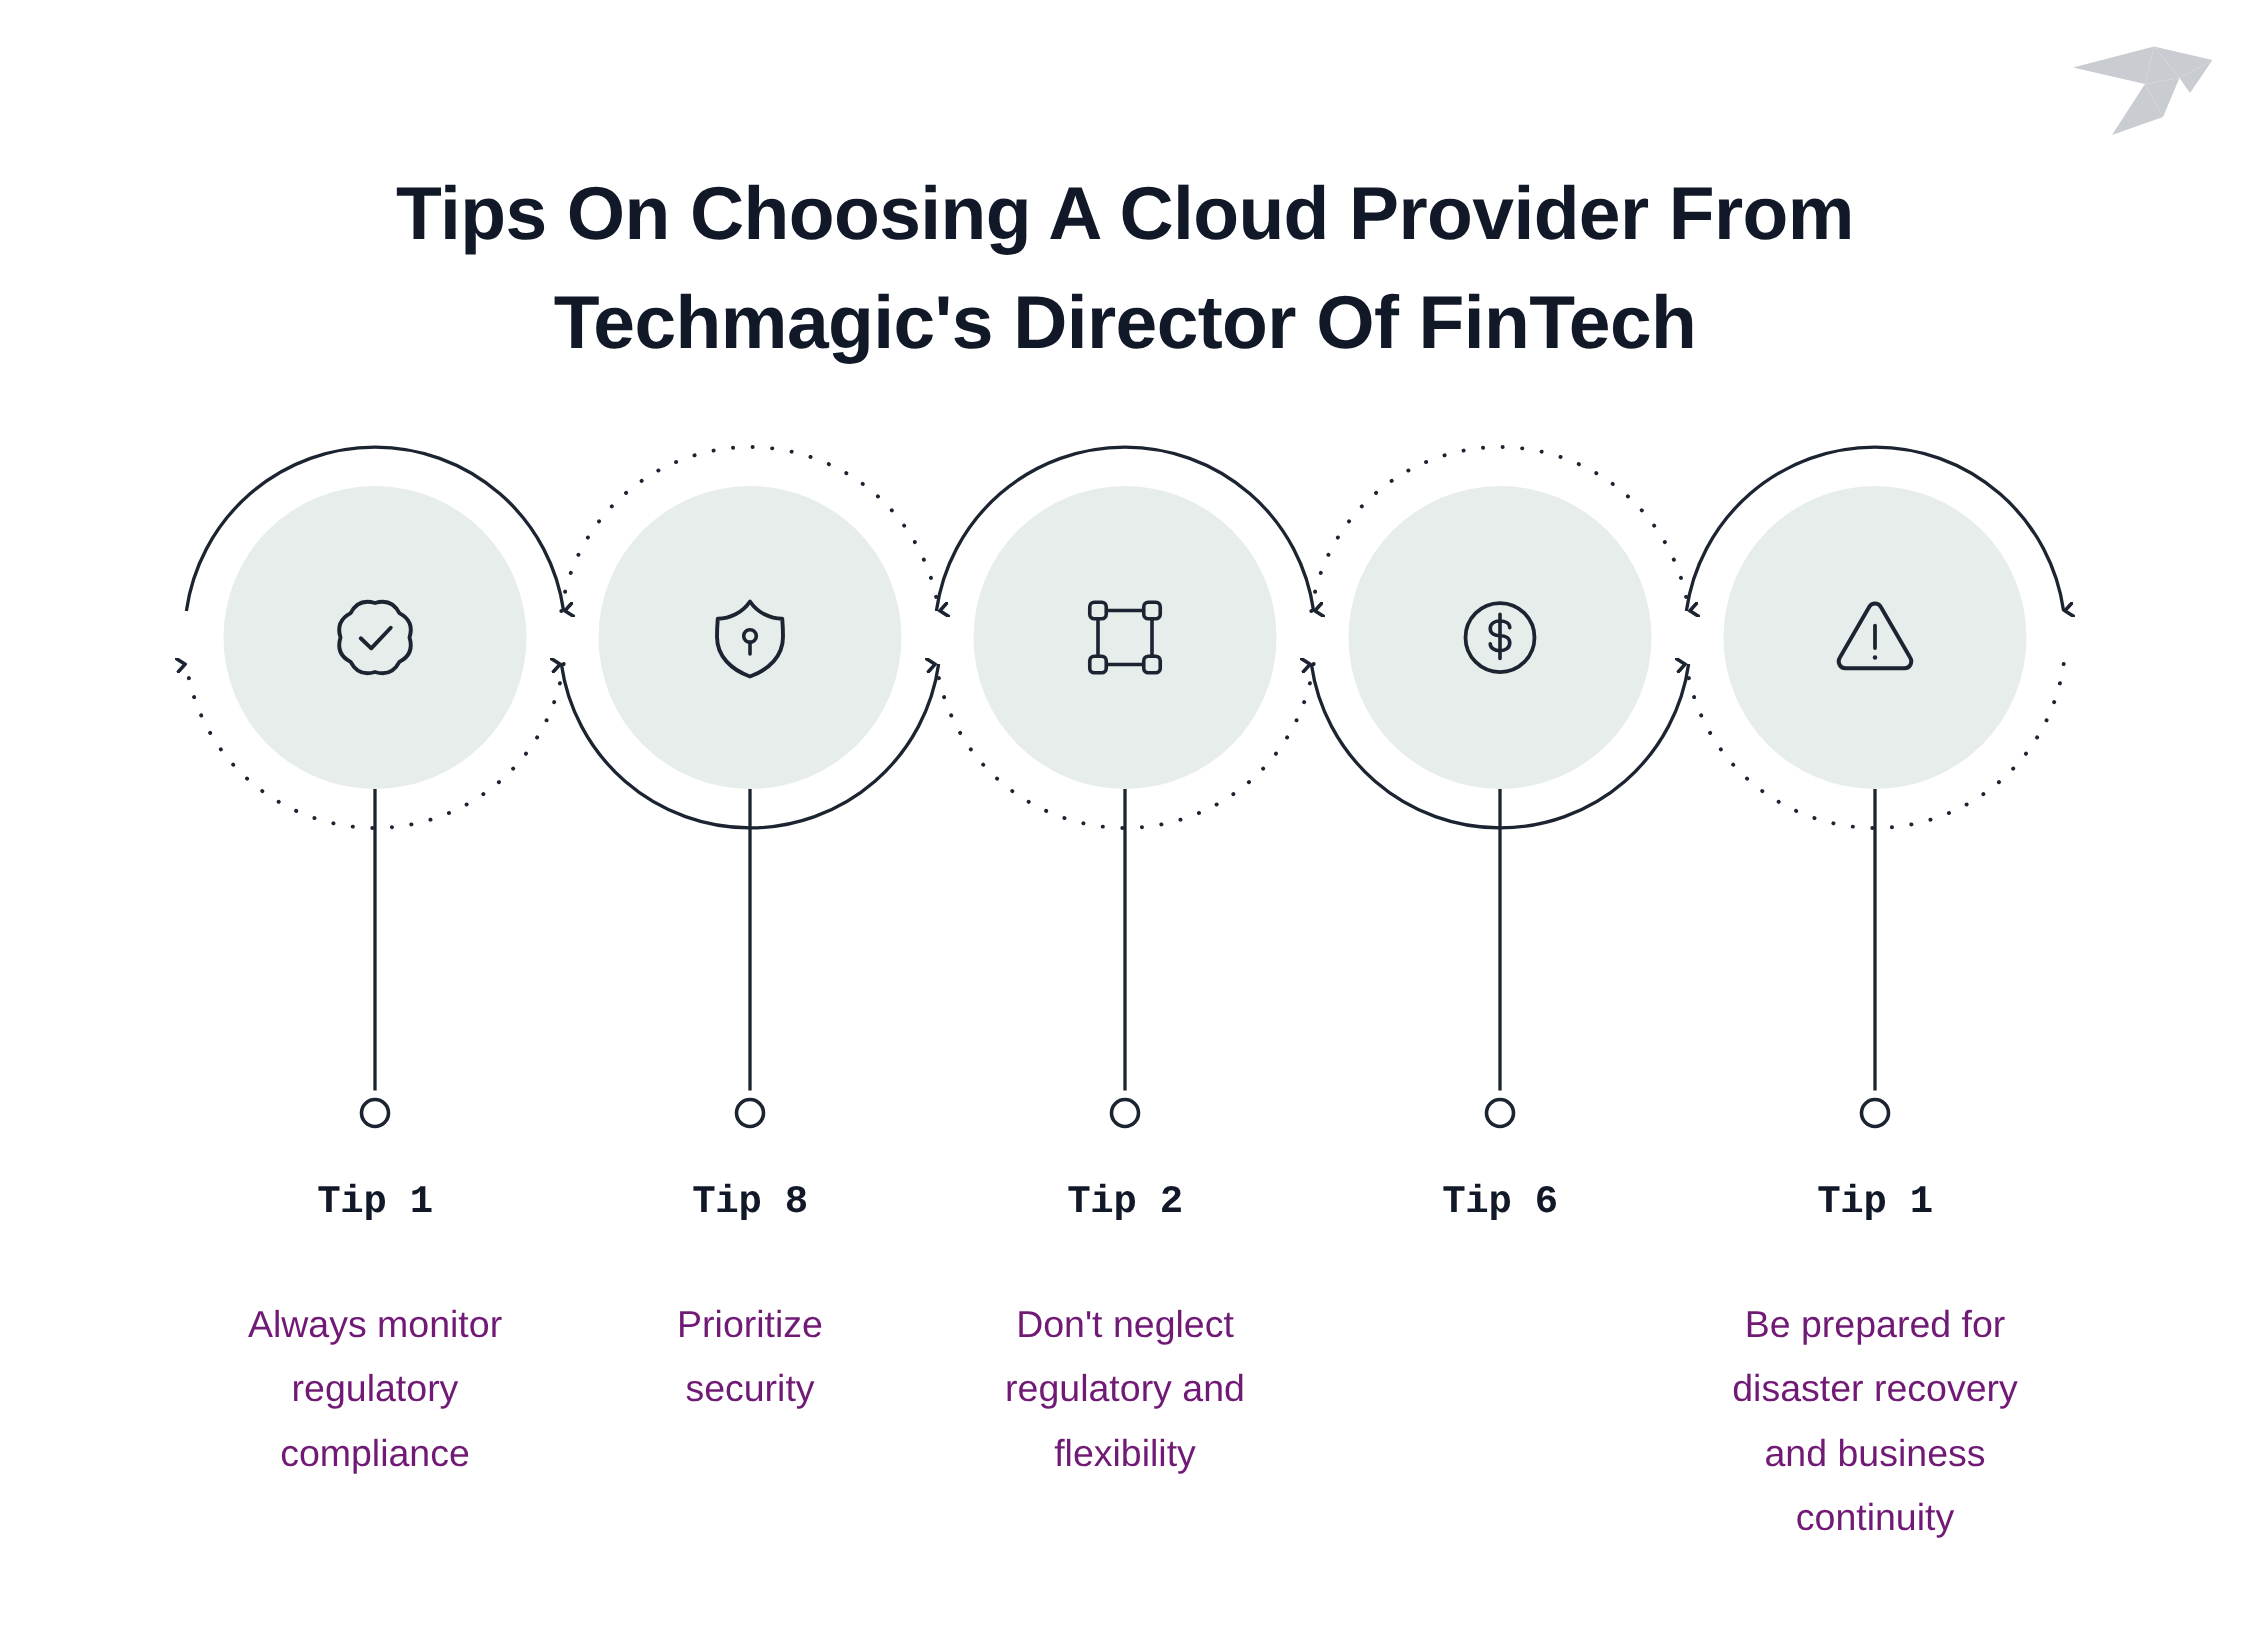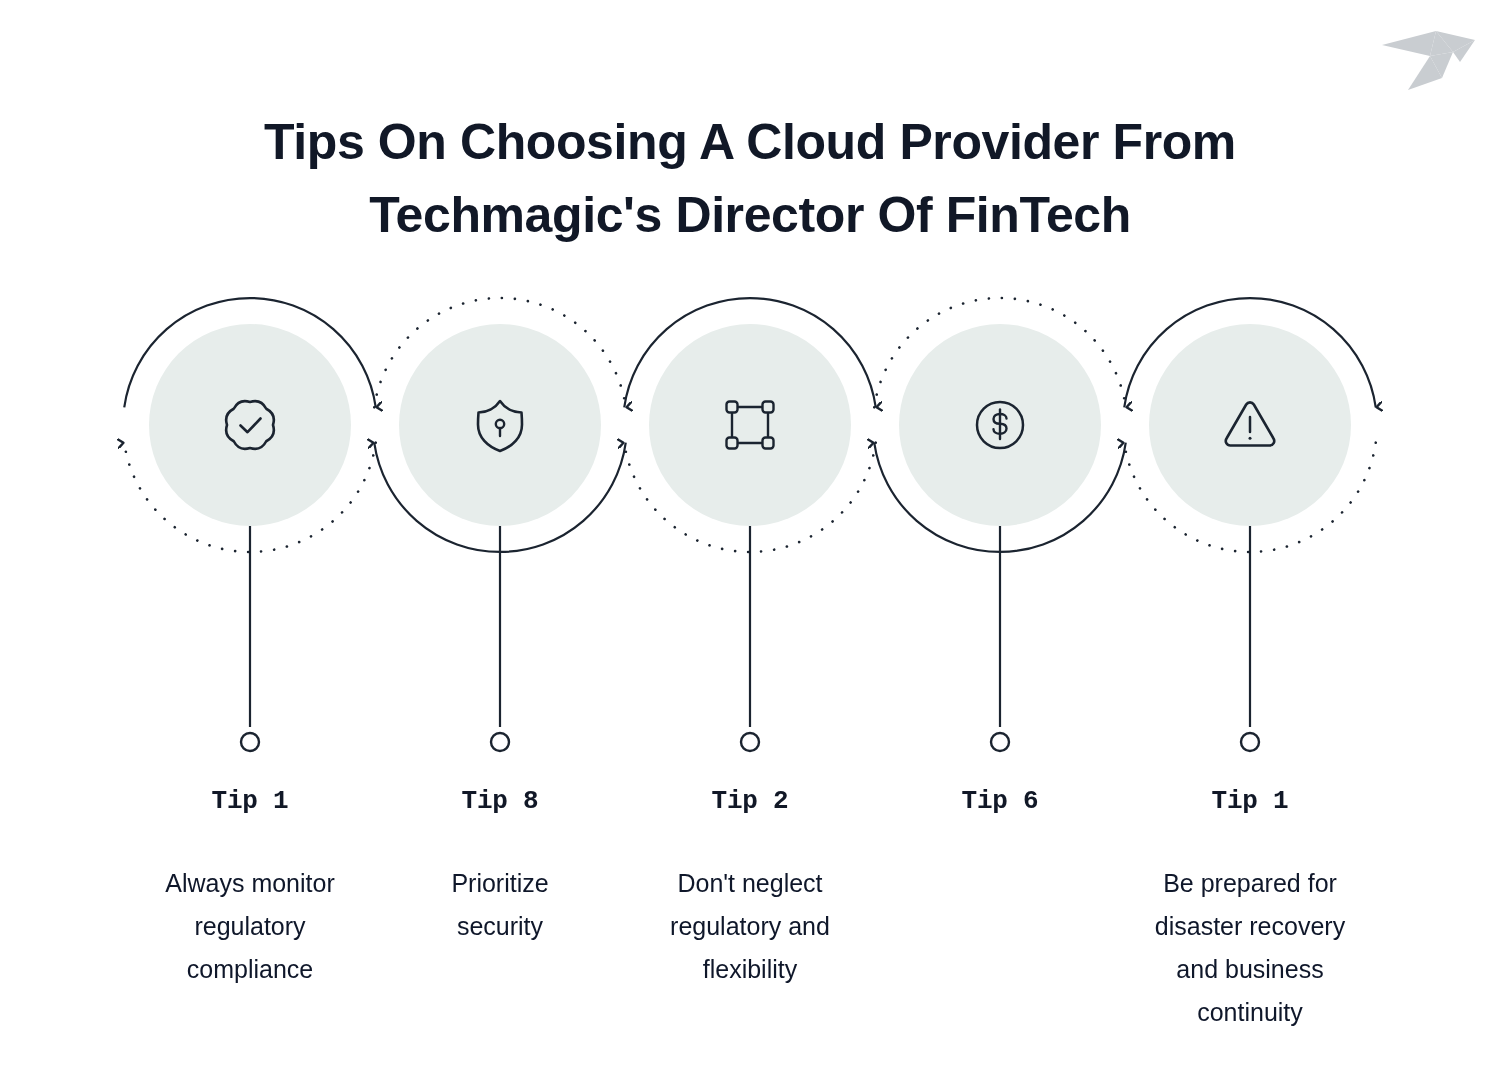--- a/index.html
+++ b/index.html
@@ -69,21 +69,21 @@
     line-height: 1.2;
     color: #111827;
     letter-spacing: -0.2px;
   }
   .col-desc {
     margin-top: 45px;
     font-family: "Liberation Sans", sans-serif;
     font-weight: 400;
     font-size: 25px;
     line-height: 1.72;
-    color: #0f172a;
+    color: #701a75;
     white-space: pre-line;
   }
 </style>
 </head>
 <body>
 
 <div id="logo">
   <svg viewBox="0 0 108 78" width="108" height="78">
     <g fill="#c9cdd1">
       <polygon points="4,27 58,13 52,38"></polygon>

